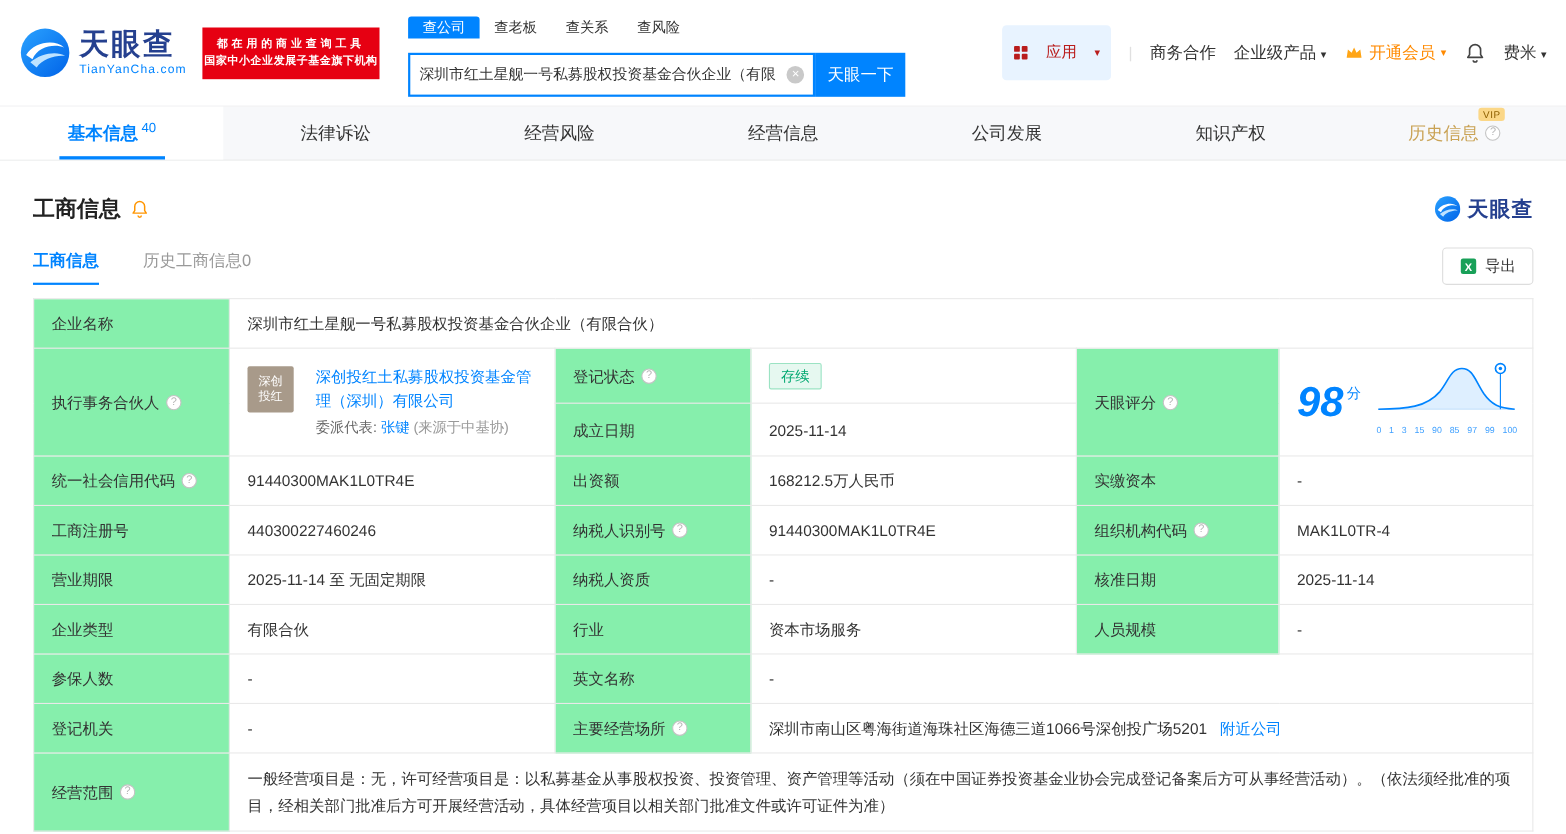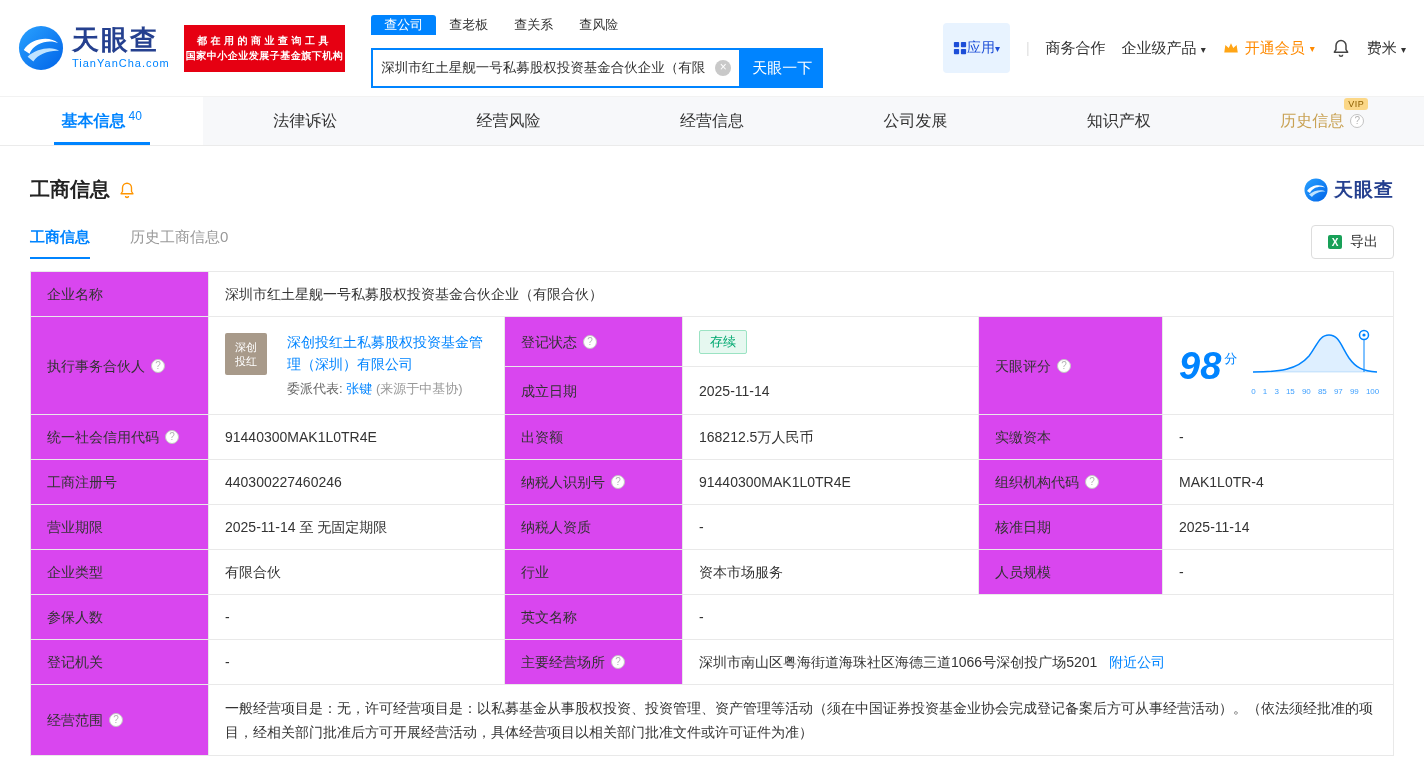--- a/index.html
+++ b/index.html
@@ -25,21 +25,21 @@
   .search-row { display:flex; height:40px;margin-top:13px; }
   .search-input-wrap { flex:1; border:2px solid #0084ff; display:flex; align-items:center; padding:0 8px; background:#fff; }
   .search-input-wrap input { border:none; outline:none; flex:1; font-size:13.5px; color:#333; min-width:0;
     font-family:"Liberation Sans","DejaVu Sans",sans-serif; }
   .clear-btn { width:16px; height:16px; border-radius:50%; background:#c9c9c9; color:#fff; font-size:12px;
     line-height:15px; text-align:center; cursor:pointer; flex:0 0 auto; }
   .search-btn { width:82px; background:#0084ff; color:#fff; border:none; font-size:15px; cursor:pointer;
     font-family:inherit; }
 
   .hnav { margin-left:auto; display:flex; align-items:center; gap:16px; font-size:15px; color:#333; white-space:nowrap; }
-  .apps-btn { display:flex; align-items:center; gap:0; background:#e8f3ff; color:#1d4ed8; font-size:14px;
+  .apps-btn { display:flex; align-items:center; gap:16px; background:#e8f3ff; color:#b91c1c; font-size:14px;
     padding:16px 10px; border-radius:4px; cursor:pointer; }
   .apps-btn svg { width:14px; height:14px; }
   .caret { font-size:10px; color:inherit; }
   .sep { color:#e0e0e0; font-size:14px; }
   .hnav a { cursor:pointer; }
   .vip-link { color:#ff8a00; display:flex; align-items:center; gap:5px; }
   .vip-link svg { width:18px; height:18px; }
   .bell-btn { width:20px; height:20px; color:#444; cursor:pointer; }
   .bell-btn svg { width:20px; height:20px; }
 
@@ -73,21 +73,21 @@
   .subtabs { display:flex; gap:40px; }
   .subtab { font-size:15px; color:#999; padding-bottom:10px; cursor:pointer; }
   .subtab.active { color:#0084ff; font-weight:bold; border-bottom:2px solid #0084ff; }
   .export-btn { display:flex; align-items:center; gap:7px; background:#fff; border:1px solid #ddd;
     border-radius:4px; padding:7px 15px; font-size:14px; color:#333; cursor:pointer; font-family:inherit; }
   .export-btn svg { width:16px; height:16px; }
 
   
   table.info { width:100%; border-collapse:collapse; margin-top:12px; table-layout:fixed; font-size:14px; }
   table.info td { border:1px solid #e9e9e9; padding:11px 16px; vertical-align:middle; line-height:22px; word-break:break-all; }
-  td.lbl { background:#d946ef; color:#333; }
+  td.lbl { background:#86efac; color:#333; }
   td.lbl .lbl-in { display:flex; align-items:center; }
   .dash { color:#333; }
   .status-badge { display:inline-block; background:#e6f8f0; color:#00a870; border:1px solid #9be3c3;
     border-radius:2px; font-size:13px; padding:1px 10px; line-height:20px; }
 
   .partner { display:flex; gap:20px; }
   .plogo { width:42px; height:42px; background:#a89a8a; color:#fff; font-size:11px; line-height:14px;
     display:flex; flex-direction:column; align-items:center; justify-content:center; flex:0 0 auto;
     border-radius:2px; cursor:pointer; margin-top:2px; }
   .plink { color:#0084ff; cursor:pointer; display:block; }

